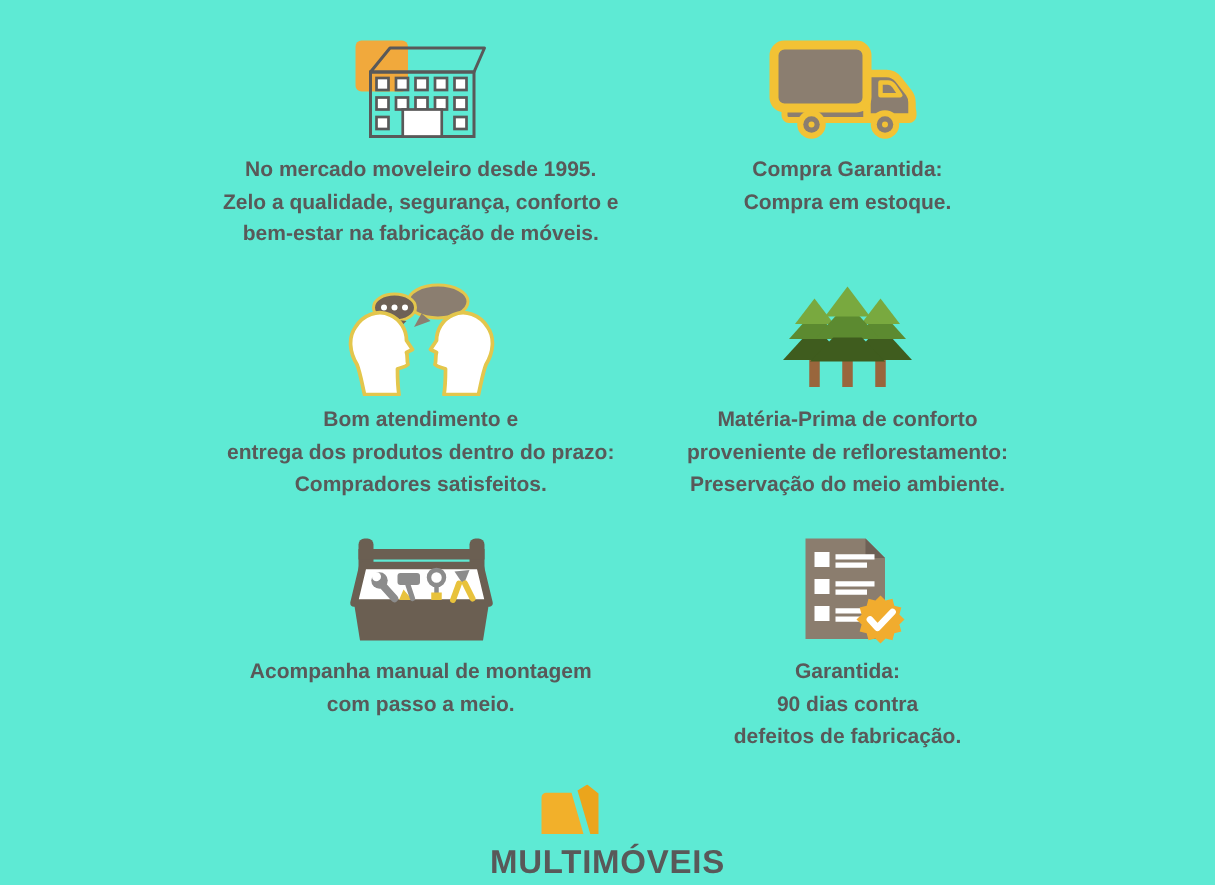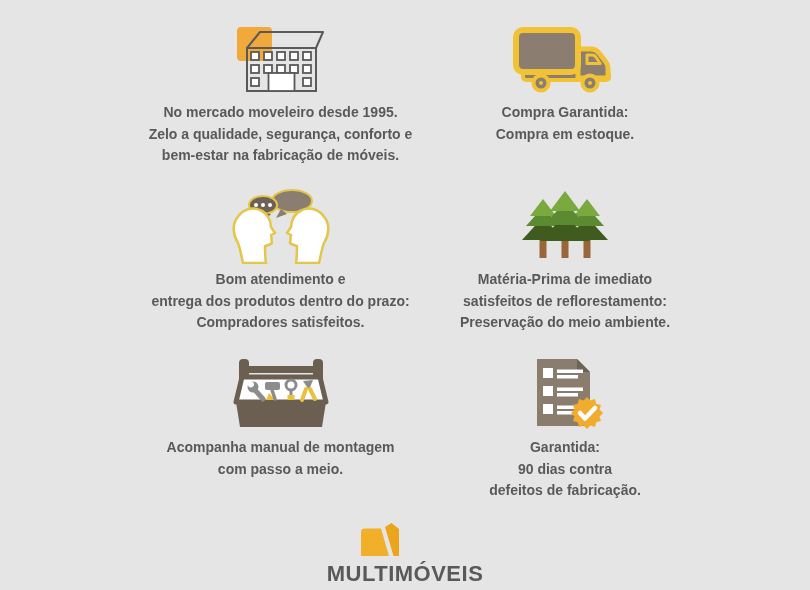--- a/index.html
+++ b/index.html
@@ -1,18 +1,18 @@
 <!DOCTYPE html>
 <html><head>
 <meta charset="utf-8">
 <style>
   * { margin:0; padding:0; box-sizing:border-box; }
   html,body { width:810px; height:590px; background:#ffffff; overflow:hidden;
               font-family:"Liberation Sans", sans-serif; }
-  .canvas { position:relative; width:810px; height:590px; background:#e5e5e5; }
+  .canvas { position:relative; width:810px; height:590px; background:#5eead4; }
 
   .features {
     display:grid;
     grid-template-columns:295px 250px;
     grid-template-rows:167px 168px 160px;
     column-gap:12px;
     padding:22px 0 0 133px;
   }
   .cell { display:flex; flex-direction:column; align-items:center; }
   .icon-box { height:74px; display:flex; align-items:center; justify-content:center; margin-bottom:6px; }
@@ -129,22 +129,22 @@
             <polygon points="70,9 57,26 83,26" fill="#79A93F"></polygon>
           </g>
           <g>
             <polygon points="48,25 23,51 73,51" fill="#3F5C1E"></polygon>
             <polygon points="48,12 27,35 69,35" fill="#5C8A30"></polygon>
             <polygon points="48,1 33,21 63,21" fill="#79A93F"></polygon>
           </g>
         </svg>
       </div>
       <div class="caption">
-        <div class="line">Matéria-Prima de imediato</div>
-        <div class="line">satisfeitos de reflorestamento:</div>
+        <div class="line">Matéria-Prima de conforto</div>
+        <div class="line">proveniente de reflorestamento:</div>
         <div class="line">Preservação do meio ambiente.</div>
       </div>
     </div>
 
     <div class="cell">
       <div class="icon-box">
         <svg width="104" height="74" viewBox="0 0 104 74">
           <rect x="10" y="2" width="10" height="26" rx="4" fill="#6B5F52"></rect>
           <rect x="84" y="2" width="10" height="26" rx="4" fill="#6B5F52"></rect>
           <rect x="10" y="9" width="84" height="7" fill="#6B5F52"></rect>

